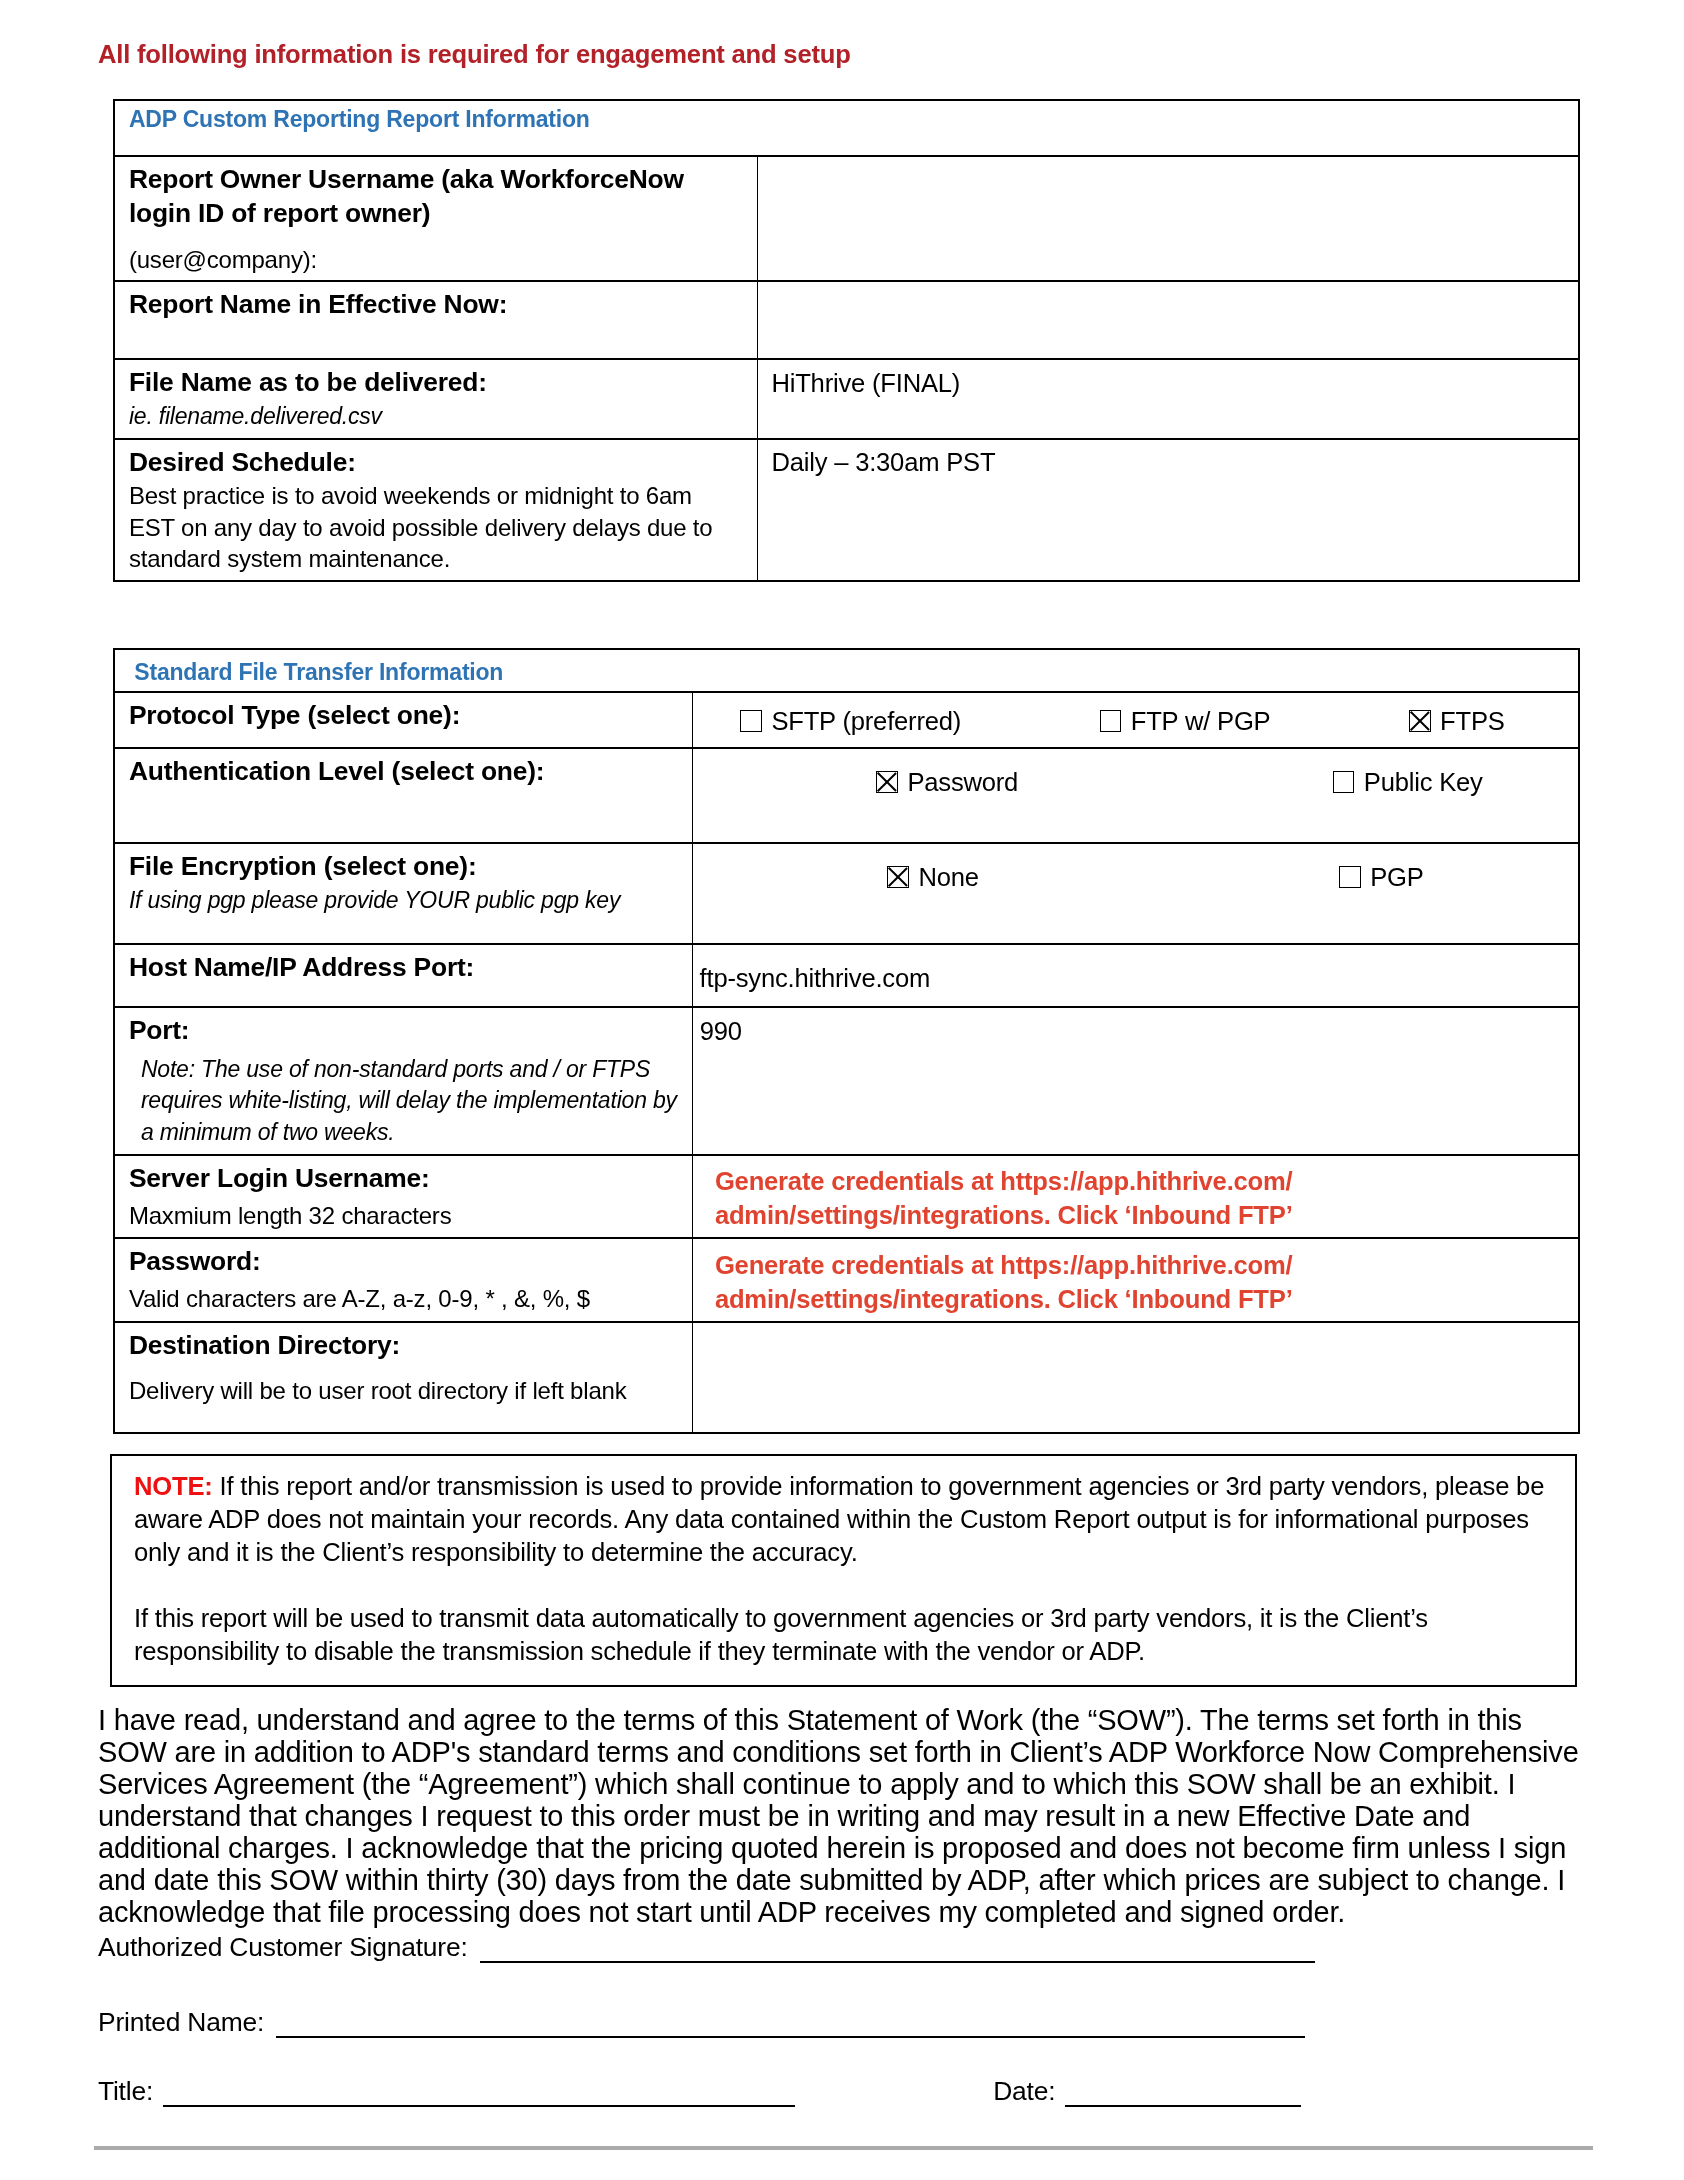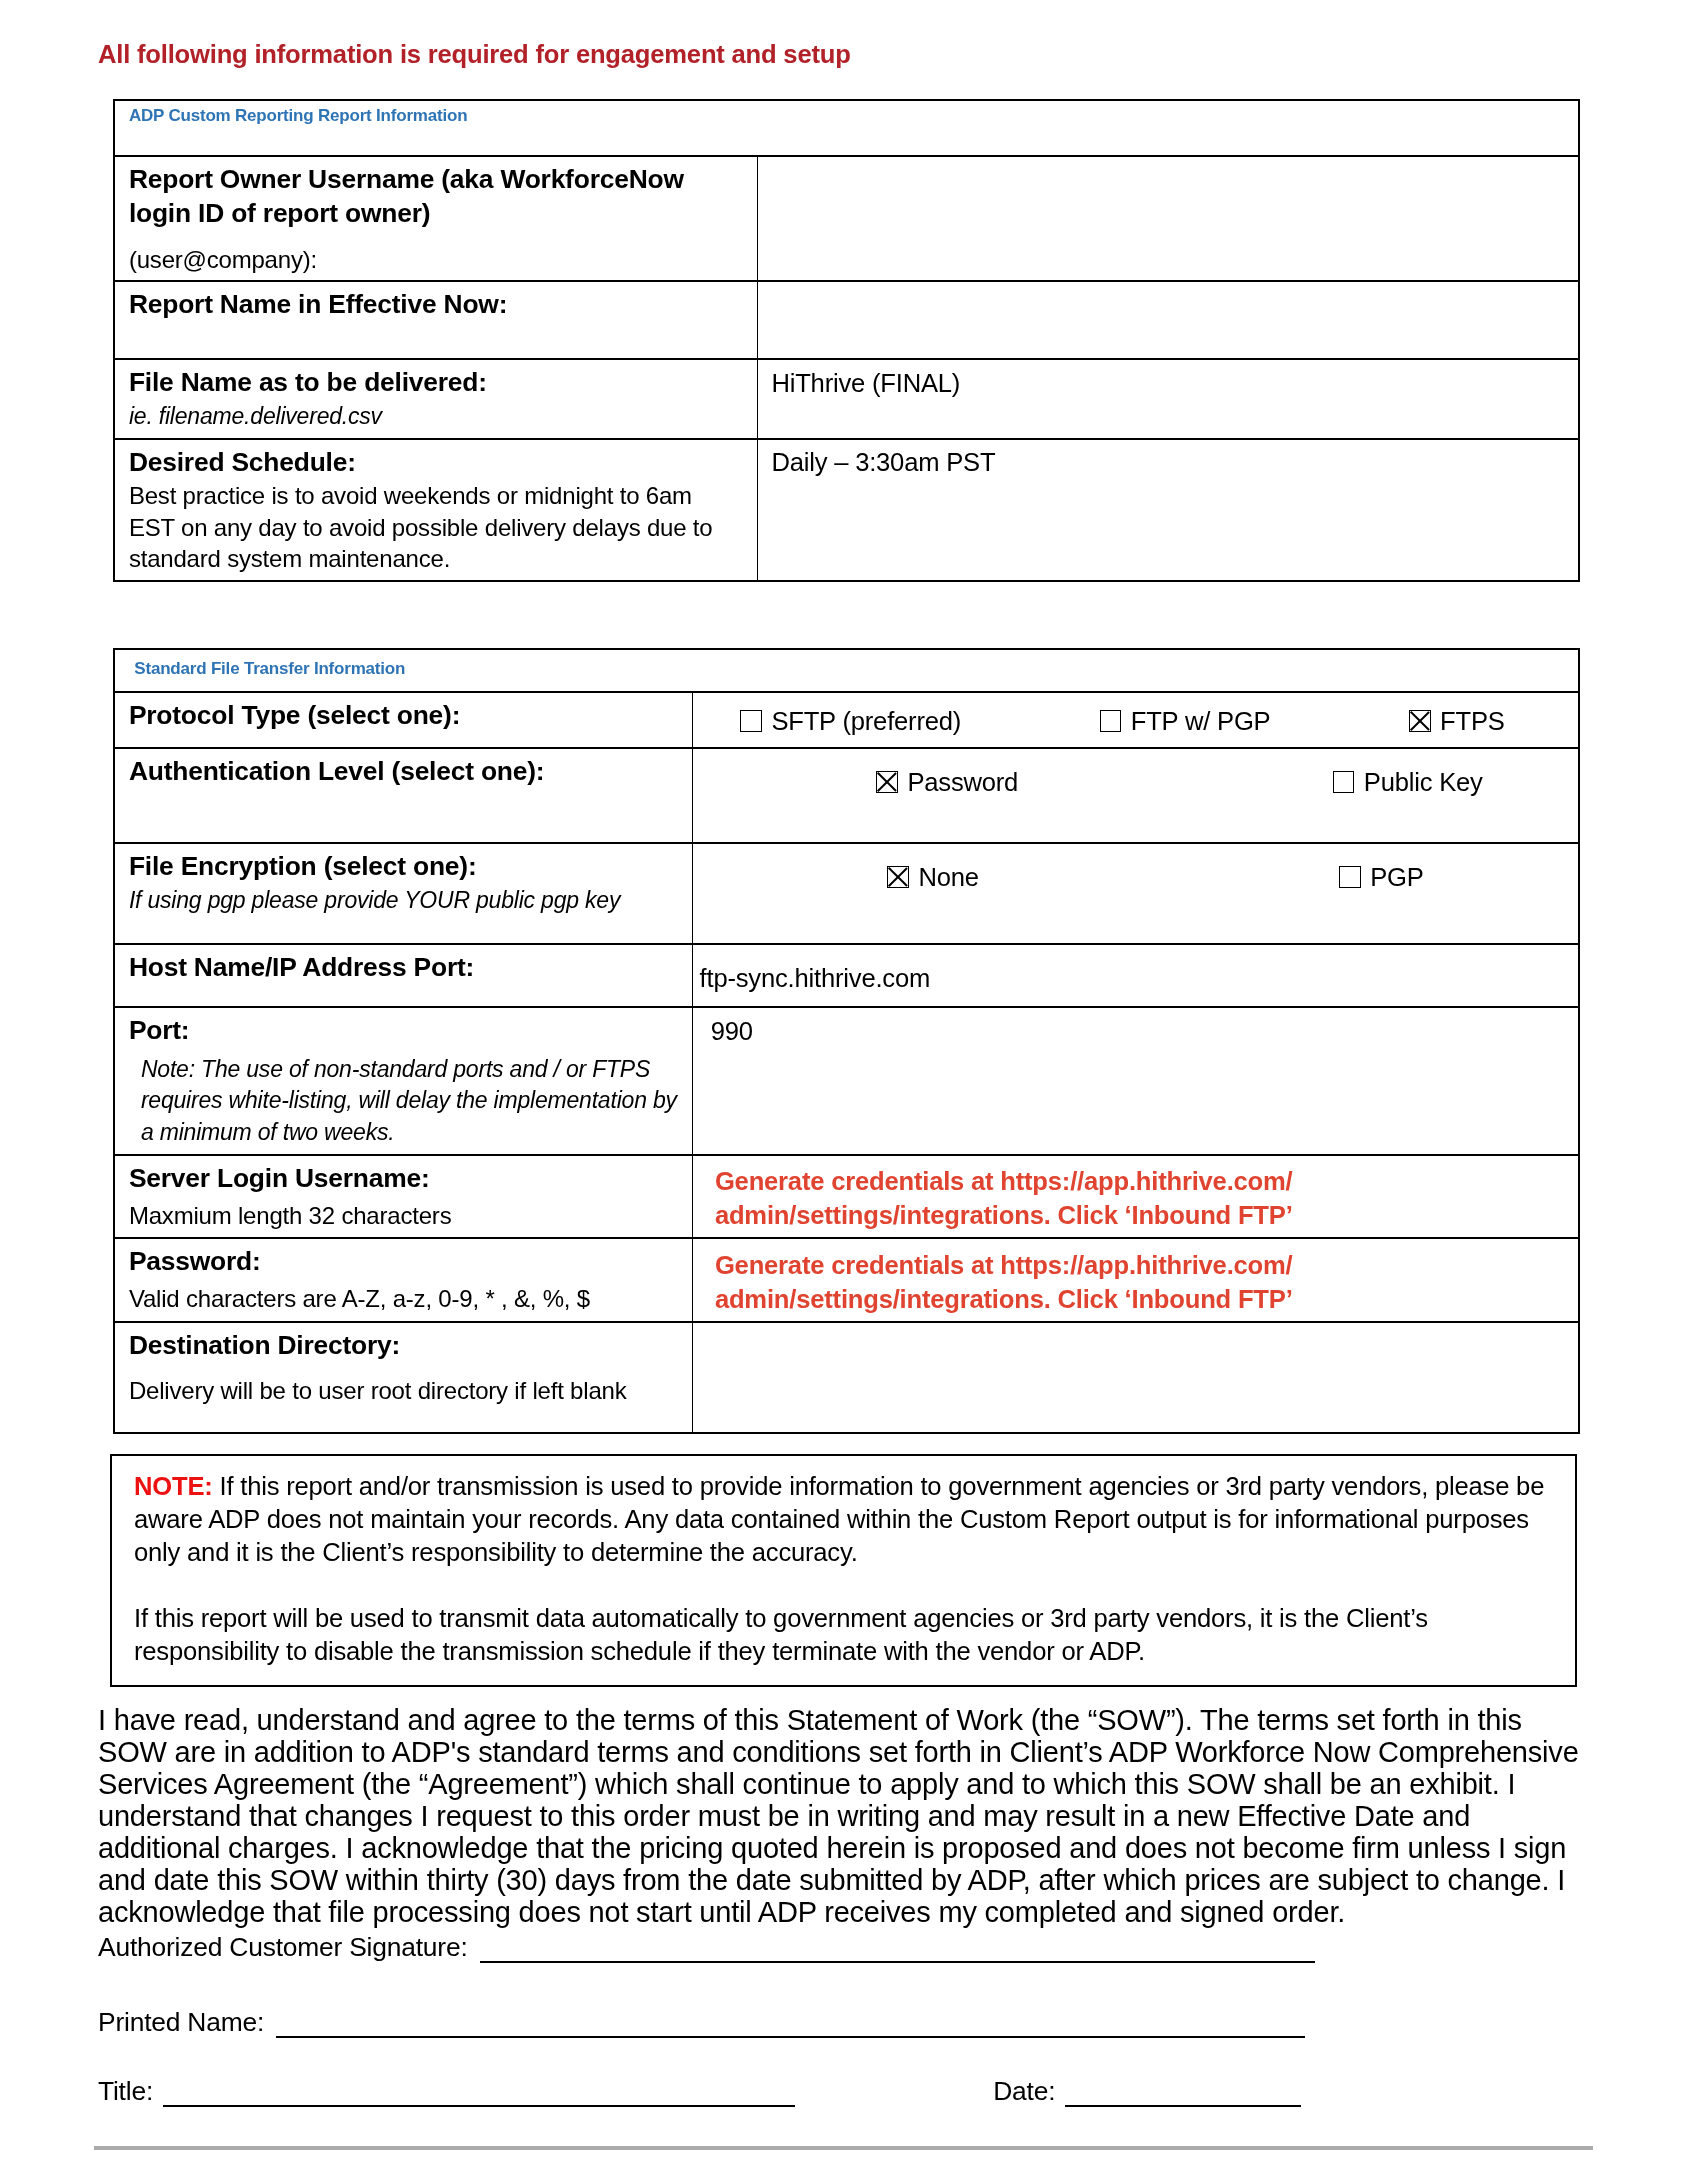--- a/index.html
+++ b/index.html
@@ -10,21 +10,21 @@
 
   .doc-heading{margin:0;font-size:25.6px;line-height:31px;font-weight:700;color:var(--heading-red,#B22028);}
 
   table.tbl{border-collapse:collapse;table-layout:fixed;width:1467px;margin-left:15.3px;border:2.6px solid #000;}
   table.tbl td{border:1.7px solid #000;border-top-width:2.6px;border-bottom-width:2.6px;
                vertical-align:top;box-sizing:border-box;padding:5.1px 13.6px;}
   .t1{margin-top:29px;}
   .t2{margin-top:66px;}
 
   .hcell{padding:12px 13.6px 8.5px 25.6px;}
-  .tbl-title{color:var(--title-blue,#2E74B5);font-size:17px;font-weight:700;}
+  .tbl-title{color:var(--title-blue,#2E74B5);font-size:23px;font-weight:700;}
 
   .t1 .hrow td{height:56px;}
   .t1 .r1 td{height:113px;}
   .t1 .r2 td{height:78px;}
   .t1 .r3 td{height:75px;}
   .t1 .r4 td{height:126px;}
 
   .t2 .hrow td{height:43px;padding-top:8.5px;}
   .t2 .r-proto td{height:56px;}
   .t2 .r-auth td{height:95px;}
@@ -213,21 +213,21 @@
       <td style="padding-left:6.8px">
         <div class="val center-v">ftp-sync.hithrive.com</div>
       </td>
     </tr>
 
     <tr class="r-port">
       <td>
         <div class="lbl">Port:</div>
         <div class="note it ind">Note: The use of non-standard ports and / or FTPS requires white-listing, will delay the implementation by a minimum of two weeks.</div>
       </td>
-      <td style="padding-left:18px">
+      <td style="padding-left:7px">
         <div class="val">990</div>
       </td>
     </tr>
 
     <tr class="r-user">
       <td>
         <div class="lbl">Server Login Username:</div>
         <div class="note">Maxmium length 32 characters</div>
       </td>
       <td>

